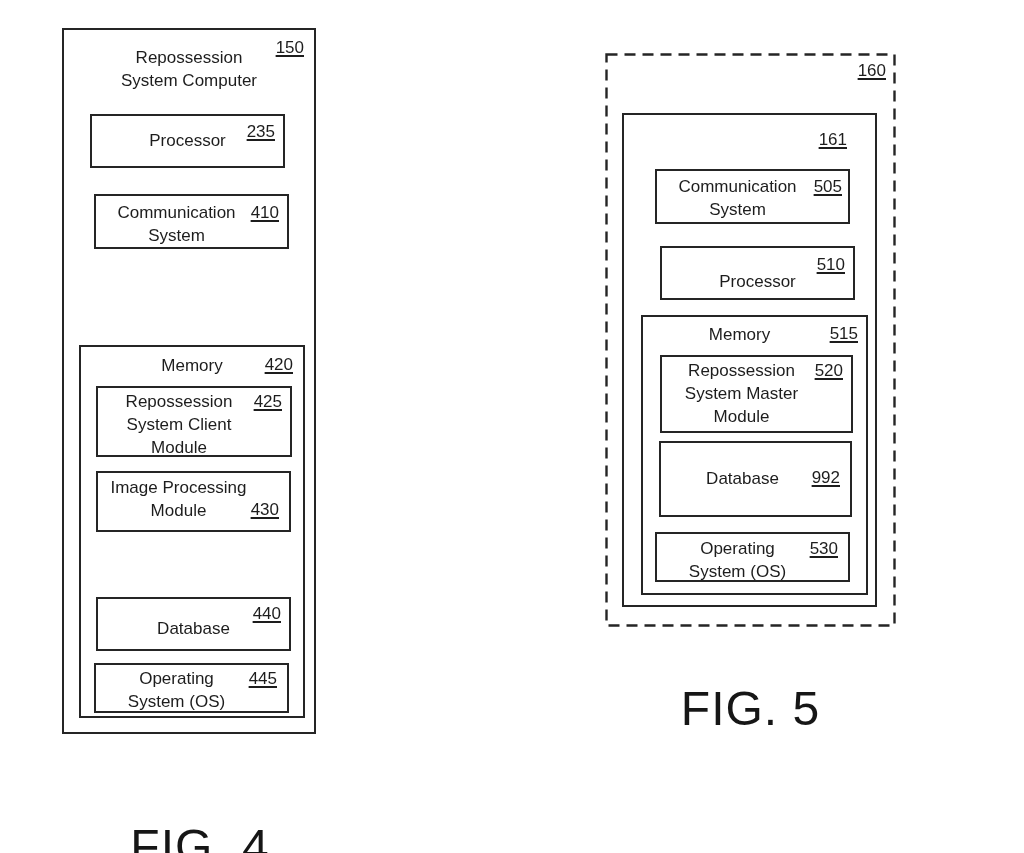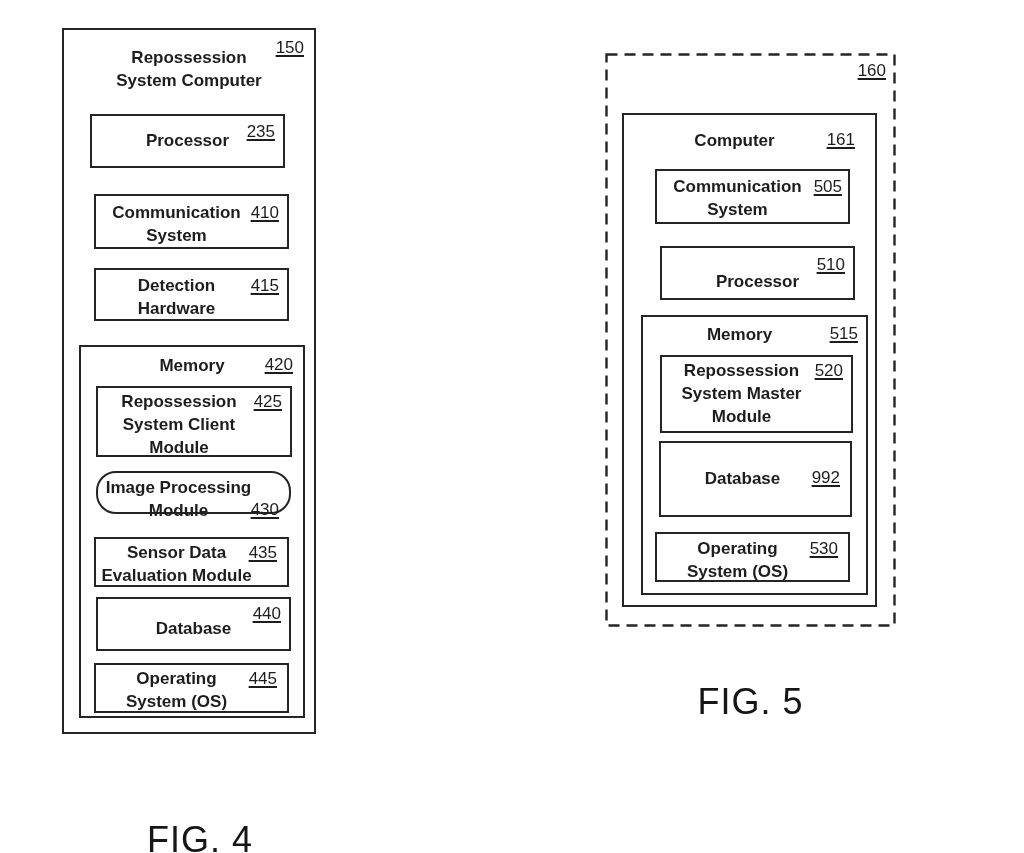--- a/index.html
+++ b/index.html
@@ -17,42 +17,41 @@
     border: 2px solid #252525;
     background: #ffffff;
     box-sizing: border-box;
     font-size: 17px;
     line-height: 23px;
     text-align: center;
   }
   .lbl {
     display: block;
     white-space: pre-line;
-    font-weight: bold;
   }
   .pad-r { padding-right: 30px; }
   .ref {
     position: absolute;
     font-size: 17px;
     line-height: 20px;
     text-decoration: underline;
     text-underline-offset: 2px;
     text-decoration-thickness: 1.5px;
   }
   .hdr {
     position: absolute;
     left: 0; right: 0;
     text-align: center;
     font-size: 17px;
     line-height: 23px;
   }
   .caption {
     position: absolute;
     text-align: center;
-    font-size: 36px;
+    font-size: 48px;
     letter-spacing: 1px;
     color: #161616;
   }
 
   
   #f4-outer   { left: 62px;  top: 28px;  width: 254px; height: 706px; }
   #f4-title   { position: absolute; top: 16px; left: 0; right: 0; text-align: center;
                 font-size: 17px; line-height: 23px; }
   #f4-ref150  { top: 8px; right: 10px; }
   #f4-processor { left: 26px; top: 84px;  width: 195px; height: 54px; }
@@ -63,21 +62,21 @@
   #f4-comm .ref { top: 7px; right: 8px; }
   #f4-detection { left: 30px; top: 238px; width: 195px; height: 53px; }
   #f4-detection .lbl { padding-top: 4px; }
   #f4-detection .ref { top: 6px; right: 8px; }
   #f4-memory    { left: 15px; top: 315px; width: 226px; height: 373px; }
   #f4-memory > .hdr { top: 7px; }
   #f4-ref420    { top: 8px; right: 10px; }
   #f4-client    { left: 15px; top: 39px;  width: 196px; height: 71px; }
   #f4-client .lbl { padding-top: 2px; }
   #f4-client .ref { top: 4px; right: 8px; }
-  #f4-image     { left: 15px; top: 124px; width: 195px; height: 43px; border-radius: 20px; }
+  #f4-image     { left: 15px; top: 124px; width: 195px; height: 61px; }
   #f4-image .lbl { padding-top: 3px; }
   #f4-image .ref { top: 27px; right: 10px; }
   #f4-sensor    { left: 13px; top: 190px; width: 195px; height: 50px; }
   #f4-sensor .lbl { padding-top: 2px; }
   #f4-sensor .ref { top: 4px; right: 10px; }
   #f4-database  { left: 15px; top: 250px; width: 195px; height: 54px; }
   #f4-database .lbl { padding-top: 18px; }
   #f4-database .ref { top: 5px; right: 8px; margin-left: 12px; }
   #f4-os        { left: 13px; top: 316px; width: 195px; height: 50px; }
   #f4-os .lbl { padding-top: 2px; }
@@ -87,21 +86,21 @@
   
   #f5-dashed  { position: absolute; left: 605px; top: 53px; width: 291px; height: 574px;
                 box-sizing: border-box; }
   #f5-dashed > svg { position: absolute; left: 0; top: 0; }
   #f5-title   { position: absolute; top: 11px; left: 0; right: 0; text-align: center;
                 font-size: 17px; line-height: 23px; }
   #f5-title .lbl { padding-right: 34px; }
   #f5-ref160  { top: 8px; right: 10px; }
   #f5-computer { left: 17px; top: 60px; width: 255px; height: 494px; }
   #f5-computer > .hdr { top: 14px; }
-  #f5-ref161   { top: 15px; right: 20px; }
+  #f5-ref161   { top: 15px; right: 28px; }
   #f5-comm     { left: 31px; top: 54px;  width: 195px; height: 55px; }
   #f5-comm .lbl { padding-top: 4px; }
   #f5-comm .ref { top: 6px; right: 6px; }
   #f5-processor { left: 36px; top: 131px; width: 195px; height: 54px; }
   #f5-processor .lbl { padding-top: 22px; }
   #f5-processor .ref { top: 7px; right: 8px; }
   #f5-memory   { left: 17px; top: 200px; width: 227px; height: 280px; }
   #f5-memory > .hdr { top: 6px; }
   #f5-ref515   { top: 7px; right: 8px; }
   #f5-master   { left: 17px; top: 38px;  width: 193px; height: 78px; }
@@ -132,50 +131,40 @@
         <span class="lbl">Processor</span>
         <span class="ref">235</span>
       </div>
 
       <div class="box" id="f4-comm">
         <span class="lbl pad-r">Communication
 System</span>
         <span class="ref">410</span>
       </div>
 
-      <div class="box" id="f4-detection">
-        <span class="lbl pad-r">Detection
-Hardware</span>
-        <span class="ref">415</span>
-      </div>
 
       <div class="box" id="f4-memory">
         <div class="hdr">
           <span class="lbl">Memory</span>
         </div>
         <span class="ref" id="f4-ref420">420</span>
 
         <div class="box" id="f4-client">
           <span class="lbl pad-r">Repossession
 System Client
 Module</span>
           <span class="ref">425</span>
         </div>
 
         <div class="box" id="f4-image">
           <span class="lbl pad-r">Image Processing
 Module</span>
           <span class="ref">430</span>
         </div>
 
-        <div class="box" id="f4-sensor">
-          <span class="lbl pad-r">Sensor Data
-Evaluation Module</span>
-          <span class="ref">435</span>
-        </div>
 
         <div class="box" id="f4-database">
           <span class="lbl">Database</span>
           <span class="ref">440</span>
         </div>
 
         <div class="box" id="f4-os">
           <span class="lbl pad-r">Operating
 System (OS)</span>
           <span class="ref">445</span>
@@ -186,23 +175,20 @@
   </section>
 
   <section>
     <div id="f5-dashed">
       <svg width="291" height="574" viewBox="0 0 291 574" aria-hidden="true">
         <rect x="1.5" y="1.5" width="288" height="571" fill="none" stroke="#252525" stroke-width="2.4" stroke-dasharray="11 7"></rect>
       </svg>
       <span class="ref" id="f5-ref160">160</span>
 
       <div class="box" id="f5-computer">
-        <div class="hdr">
-          <span class="lbl pad-r">Computer</span>
-        </div>
         <span class="ref" id="f5-ref161">161</span>
 
         <div class="box" id="f5-comm">
           <span class="lbl pad-r">Communication
 System</span>
           <span class="ref">505</span>
         </div>
 
         <div class="box" id="f5-processor">
           <span class="lbl">Processor</span>

